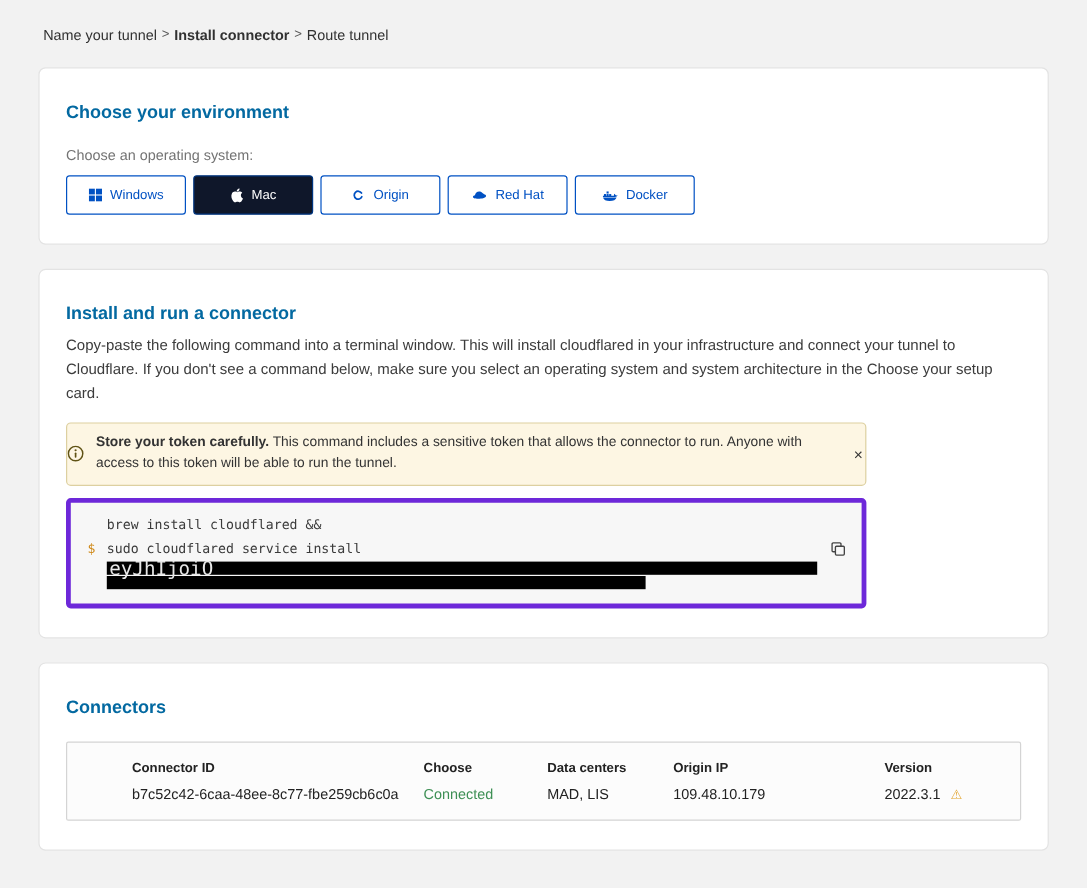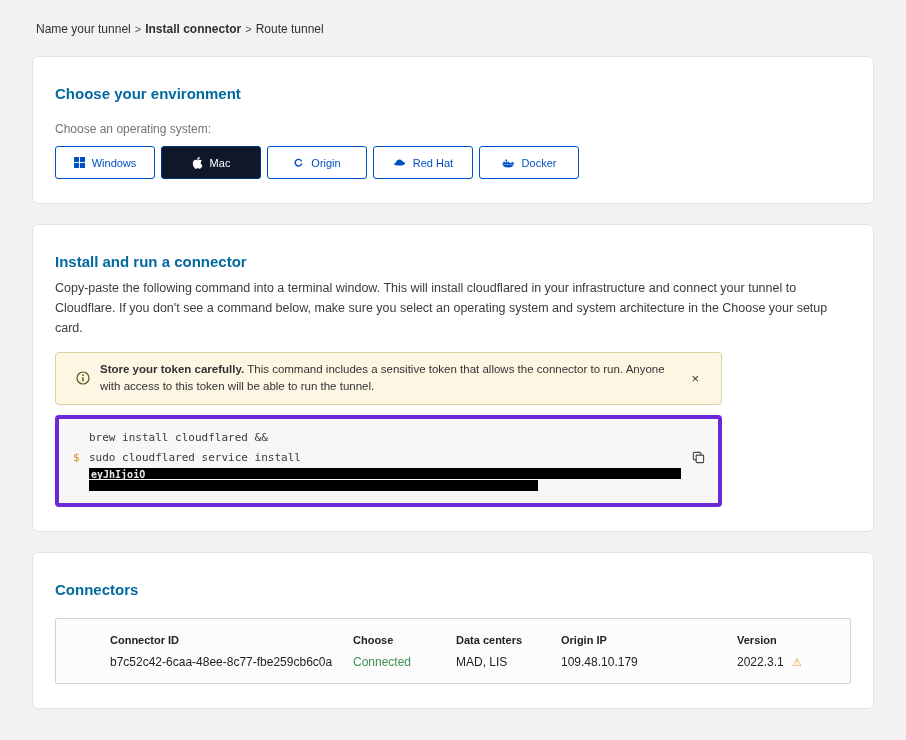--- a/index.html
+++ b/index.html
@@ -32,42 +32,42 @@
   }
   .os-btn.selected { background:#0f172a; border-color:#003681; color:#fff; }
   .os-icon { display:inline-flex; }
   .os-icon svg { display:block; }
 
   
   .card-desc { margin-top:8px; font-size:12.5px; line-height:1.6; color:#3c3c3c; max-width:810px; }
   .warning-banner {
     margin-top:14px; max-width:667px;
     background:#fdf6e3; border:1px solid #ddd0a0; border-radius:4px;
-    padding:8px 20px; display:flex; gap:10px; align-items:center;
+    padding:8px 0; display:flex; gap:10px; align-items:center;
     font-size:11.5px; line-height:1.5; color:#333;
   }
   .warning-text { flex:1; }
   .warning-close { background:none; border:none; font-size:13px; line-height:1; color:#333; cursor:pointer; padding:0 2px; align-self:center; }
   .info-icon { display:inline-flex; color:#5f5214; }
 
   .code-block {
     margin-top:10px; max-width:667px; position:relative;
     background:#f7f7f7; border:4px solid #6d28d9; border-radius:4px;
     padding:10px 14px 12px;
     font-family:"DejaVu Sans Mono", monospace; font-size:11px; color:#3a3a3a;
   }
   .code-line1 { margin-left:16px; line-height:1.6; }
   .prompt-row { display:flex; gap:8px; margin-top:3px; }
   .prompt { color:#cf8a1b; width:8px; line-height:1.6; }
   .prompt-content { flex:1; }
   .code-line2 { line-height:1.6; }
   .token-bar { background:#000; height:11px; display:block; margin-top:1px; }
   .token-bar.bar1 { width:592px; }
   .token-bar.bar2 { width:449px; }
-  .token-prefix { color:#e8e8e8; font-size:10px; line-height:11px; padding-left:2px; display:inline-block;font-weight:bold; }
+  .token-prefix { color:#e8e8e8; font-size:16px; line-height:11px; padding-left:2px; display:inline-block; }
   .copy-btn { position:absolute; right:13px; top:32px; background:none; border:none; cursor:pointer; color:#444; }
   .copy-btn svg { display:block; }
 
   
   .connector-table {
     margin-top:20px;
     border:1px solid #d4d4d4; border-radius:2px; background:#fcfcfc;
     padding:15px 24px 14px 54px;
     display:grid; grid-template-columns:243px 103px 105px 176px 1fr;
     row-gap:9px; font-size:12px; color:#222; align-items:center;

